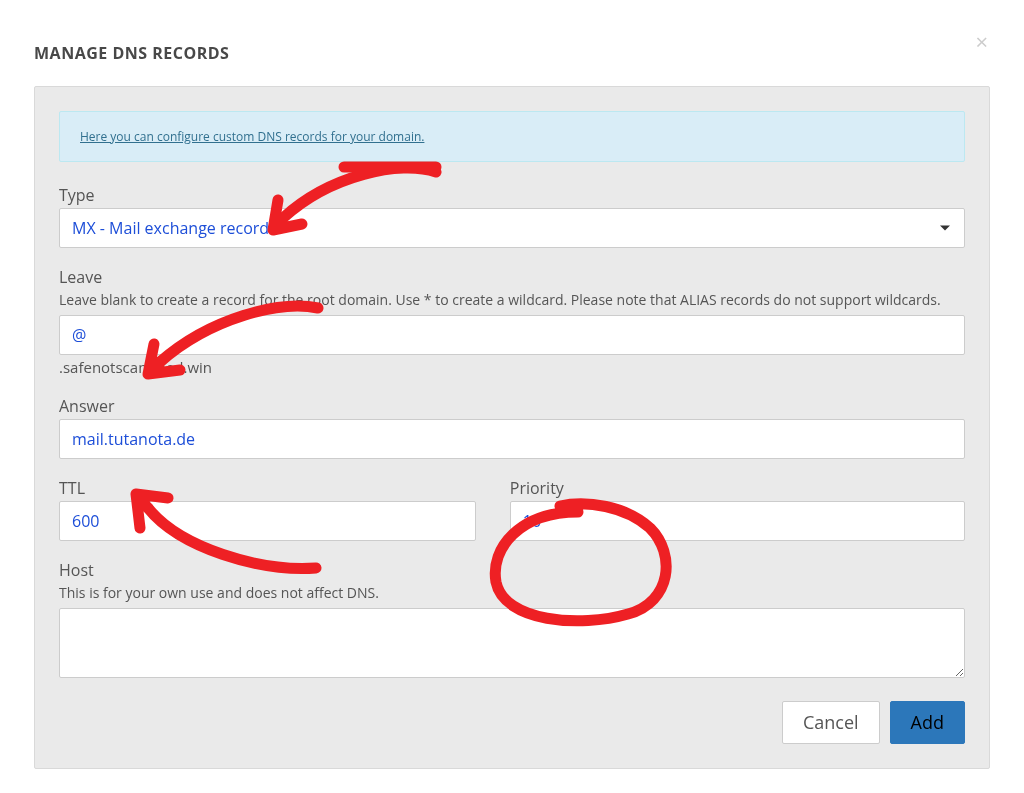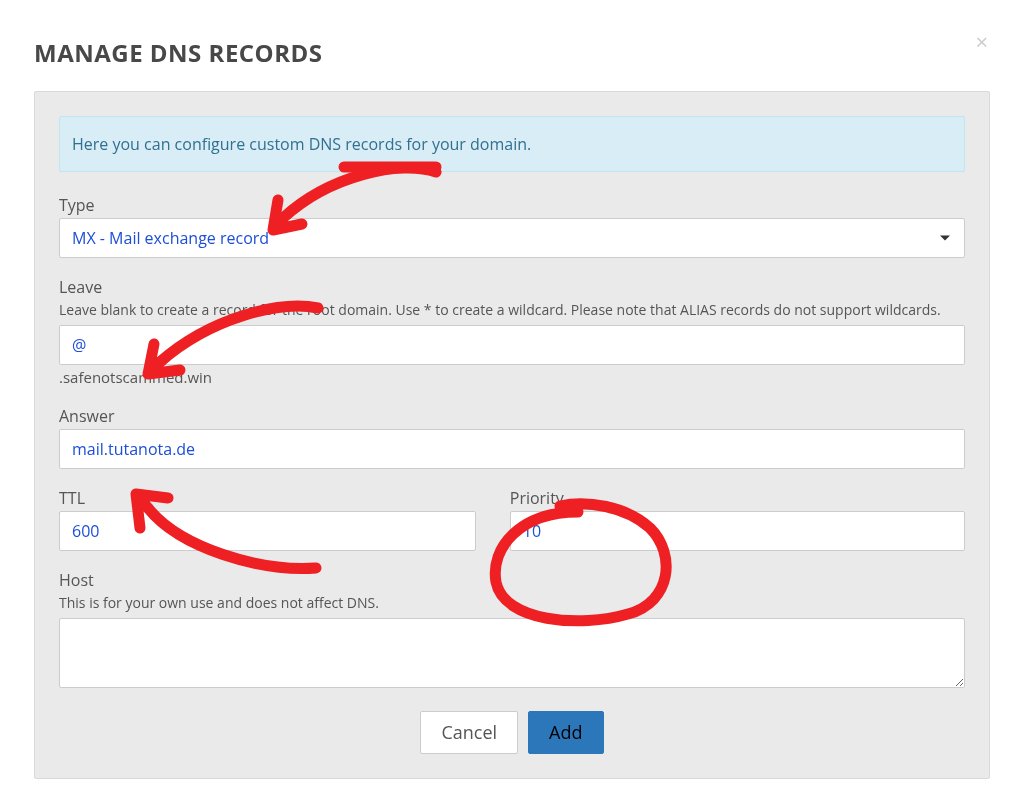--- a/index.html
+++ b/index.html
@@ -11,25 +11,25 @@
     background: #fff;
     width: 1024px;
     height: 793px;
     overflow: hidden;
   }
   .modal-wrap {
     position: relative;
     padding: 28px 34px 0 34px;
   }
   .modal-title {
-    font-size: 24px;
+    font-size: 16px;
     font-weight: 700;
     color: #484848;
     letter-spacing: 0.5px;
-    margin: 8px 0 22px 0;
+    margin: 14px 0 22px 0;
   }
   .close-x {
     position: absolute;
     top: 30px;
     right: 36px;
     font-size: 22px;
     color: #ccc;
     line-height: 1;
     cursor: pointer;
     font-weight: 400;
@@ -37,24 +37,25 @@
   .panel {
     background: #eaeaea;
     border: 1px solid #d9d9d9;
     border-radius: 2px;
     padding: 24px;
   }
   .info-banner {
     background: #d9edf7;
     border: 1px solid #bce8f1;
     color: #31708f;
-    padding: 16px 12px;
-    font-size: 16px;
+    padding: 16px 20px;
+    font-size: 12px;
     border-radius: 2px;
     margin-bottom: 22px;
+    text-decoration: underline;
   }
   .form-label {
     display: block;
     color: #555;
     font-size: 16px;
     margin-bottom: 2px;
   }
   .help {
     color: #555;
     font-size: 14px;
@@ -108,21 +109,21 @@
   .col.one-third { flex: 0 0 46%; }
   .col.remain { flex: 1; }
   textarea.form-control {
     height: 70px;
     resize: vertical;
     padding: 10px 12px;
   }
   .footer {
     margin-top: 14px;
     display: flex;
-    justify-content: center;
+    justify-content: flex-end;
     gap: 10px;
   }
   .btn {
     font-size: 18px;
     padding: 8px 20px;
     border-radius: 2px;
     cursor: pointer;
     font-family: inherit;
     line-height: 1.4;
   }

